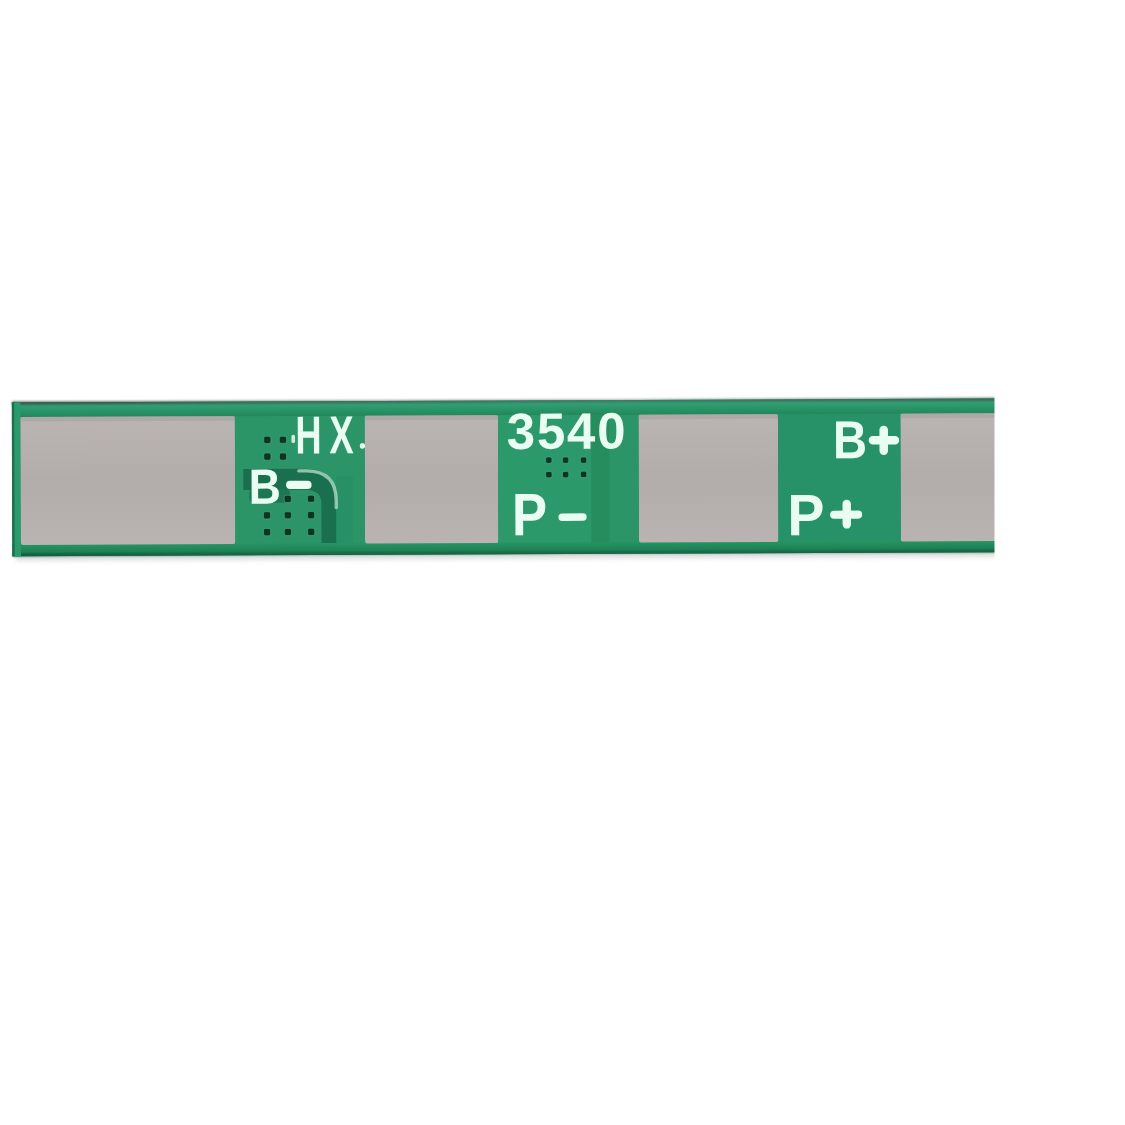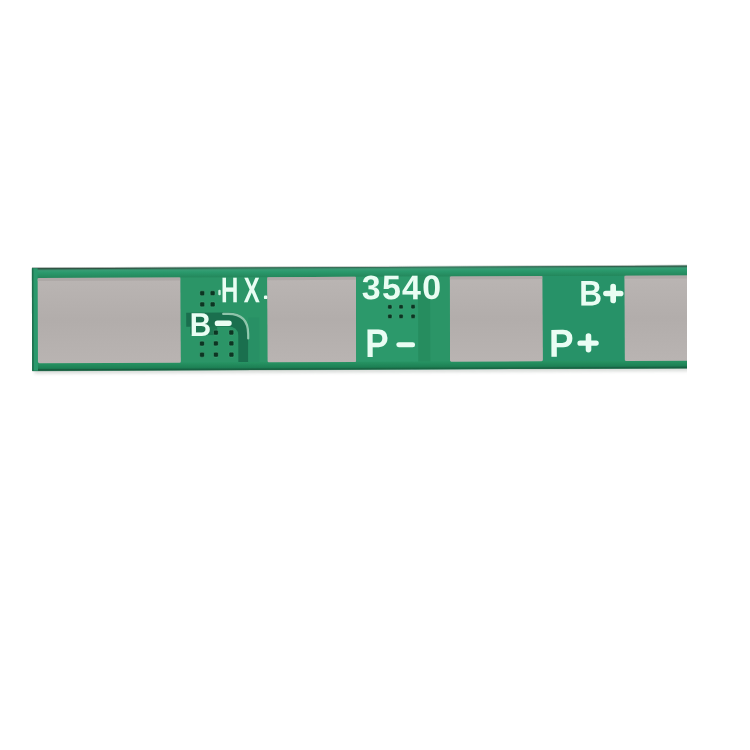--- a/index.html
+++ b/index.html
@@ -1,17 +1,17 @@
 <!DOCTYPE html>
 <html><head>
 <meta charset="utf-8">
 <style>
   html,body{margin:0;padding:0;background:#ffffff;}
   #stage{position:relative;width:663px;height:750px;background:#ffffff;overflow:hidden;
-         font-family:"Liberation Sans", sans-serif;padding-left:24px;}
+         font-family:"Liberation Sans", sans-serif;}
   svg text{font-family:"Liberation Sans", sans-serif;font-weight:bold;}
   svg{filter:blur(0.45px);}
 </style>
 </head>
 <body>
 
 <div id="stage">
 <svg width="750" height="750" viewBox="0 0 750 750" xmlns="http://www.w3.org/2000/svg">
 <defs>
   <linearGradient id="toplinegrad" x1="0" y1="0" x2="1" y2="0">

